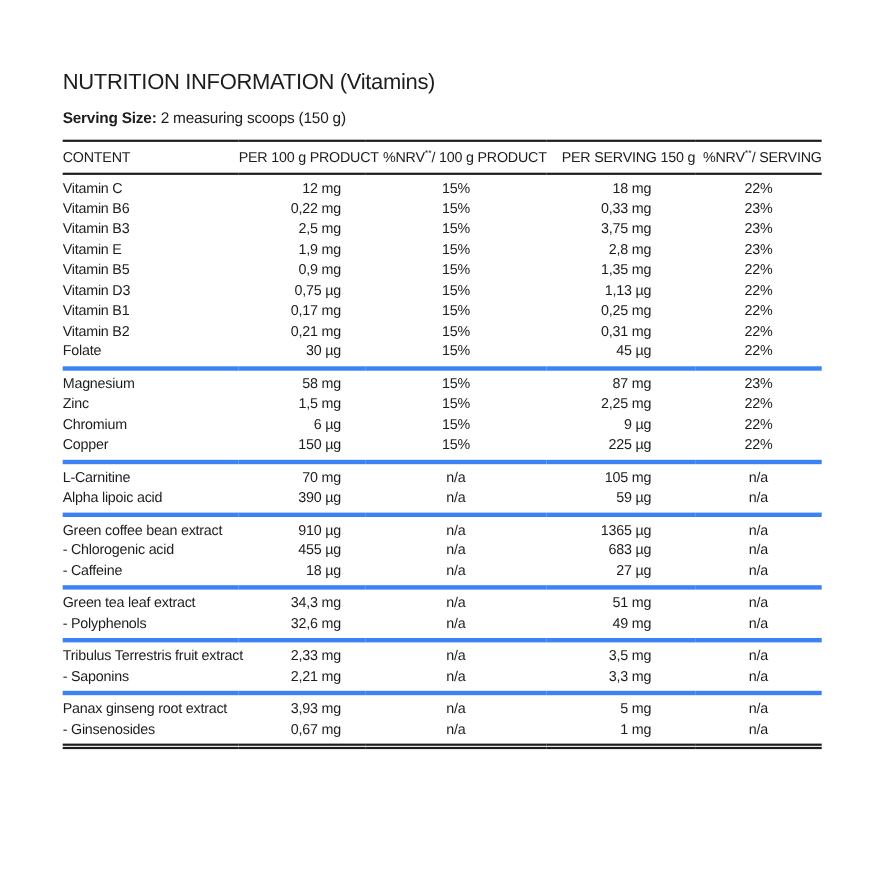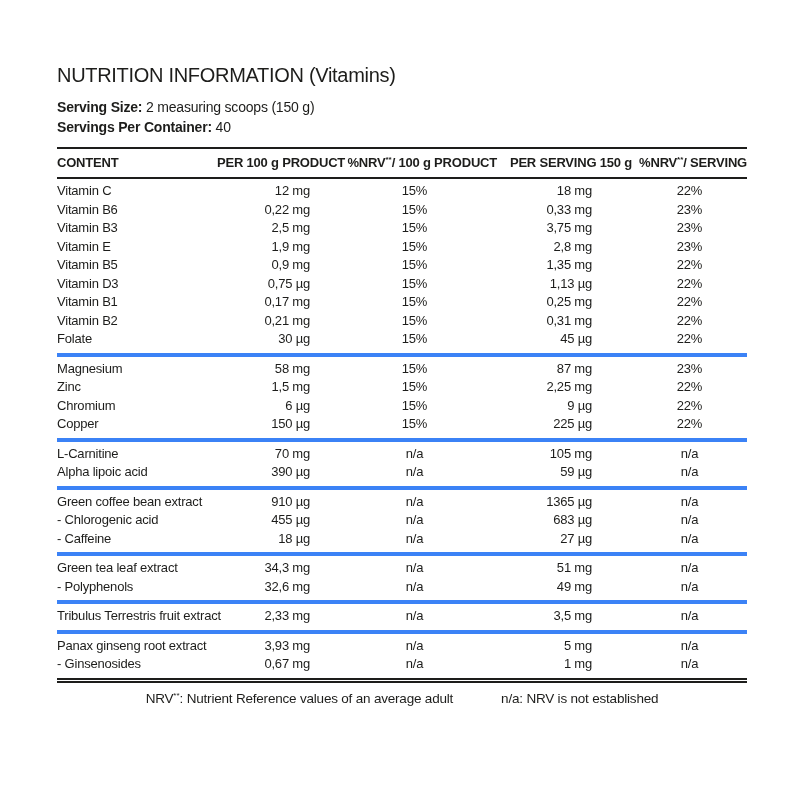--- a/index.html
+++ b/index.html
@@ -34,21 +34,21 @@
   table.nutrition {
     border-collapse: collapse;
     table-layout: fixed;
     width: 690px;
     margin-top: 10px;
     border-top: 2px solid #1d1d1b;
     border-bottom: 5px double #1d1d1b;
   }
   thead th {
     font-size: 13px;
-    font-weight: 700;
+    font-weight: 400;
     letter-spacing: -0.2px;
     padding: 6px 0 7px 0;
     border-bottom: 2px solid #1d1d1b;
     white-space: nowrap;
   }
   th.col-name    { text-align: left; }
   th.col-per100  { }
   th.col-nrv100  { text-align: right; }
   th.col-serving { text-align: right; }
   th.col-nrvsrv  { text-align: right; }
@@ -97,24 +97,20 @@
 
 <div class="page">
 
   <h1 class="title">NUTRITION INFORMATION (Vitamins)</h1>
 
   <div class="meta-line">
     <span class="meta-label">Serving Size:</span>
     <span class="meta-value">2 measuring scoops (150 g)</span>
   </div>
 
-  <div class="meta-line">
-    <span class="meta-label">Servings Per Container:</span>
-    <span class="meta-value">40</span>
-  </div>
 
   <table class="nutrition">
     <colgroup>
       <col style="width:160px">
       <col style="width:115px">
       <col style="width:165px">
       <col style="width:135px">
       <col style="width:115px">
     </colgroup>
     <thead>
@@ -278,37 +274,40 @@
         </tr>
       </tbody>
       <tbody class="group">
         <tr>
           <td class="col-name">Tribulus Terrestris fruit extract</td>
           <td class="col-per100">2,33 mg</td>
           <td class="col-nrv100">n/a</td>
           <td class="col-serving">3,5 mg</td>
           <td class="col-nrvsrv">n/a</td>
         </tr>
+        <tr>
+          <td class="col-name">- Saponins</td>
+          <td class="col-per100">2,21 mg</td>
+          <td class="col-nrv100">n/a</td>
+          <td class="col-serving">3,3 mg</td>
+          <td class="col-nrvsrv">n/a</td>
+        </tr>
       </tbody>
       <tbody class="group">
         <tr>
           <td class="col-name">Panax ginseng root extract</td>
           <td class="col-per100">3,93 mg</td>
           <td class="col-nrv100">n/a</td>
           <td class="col-serving">5 mg</td>
           <td class="col-nrvsrv">n/a</td>
         </tr>
         <tr>
           <td class="col-name">- Ginsenosides</td>
           <td class="col-per100">0,67 mg</td>
           <td class="col-nrv100">n/a</td>
           <td class="col-serving">1 mg</td>
           <td class="col-nrvsrv">n/a</td>
         </tr>
       </tbody>
     </table>
 
-  <div class="footer">
-    <span><span>NRV</span><sup>**</sup><span>: Nutrient Reference values of an average adult</span></span>
-    <span><span>n/a: NRV is not established</span></span>
-  </div>
 
 </div>
 
 </body></html>

